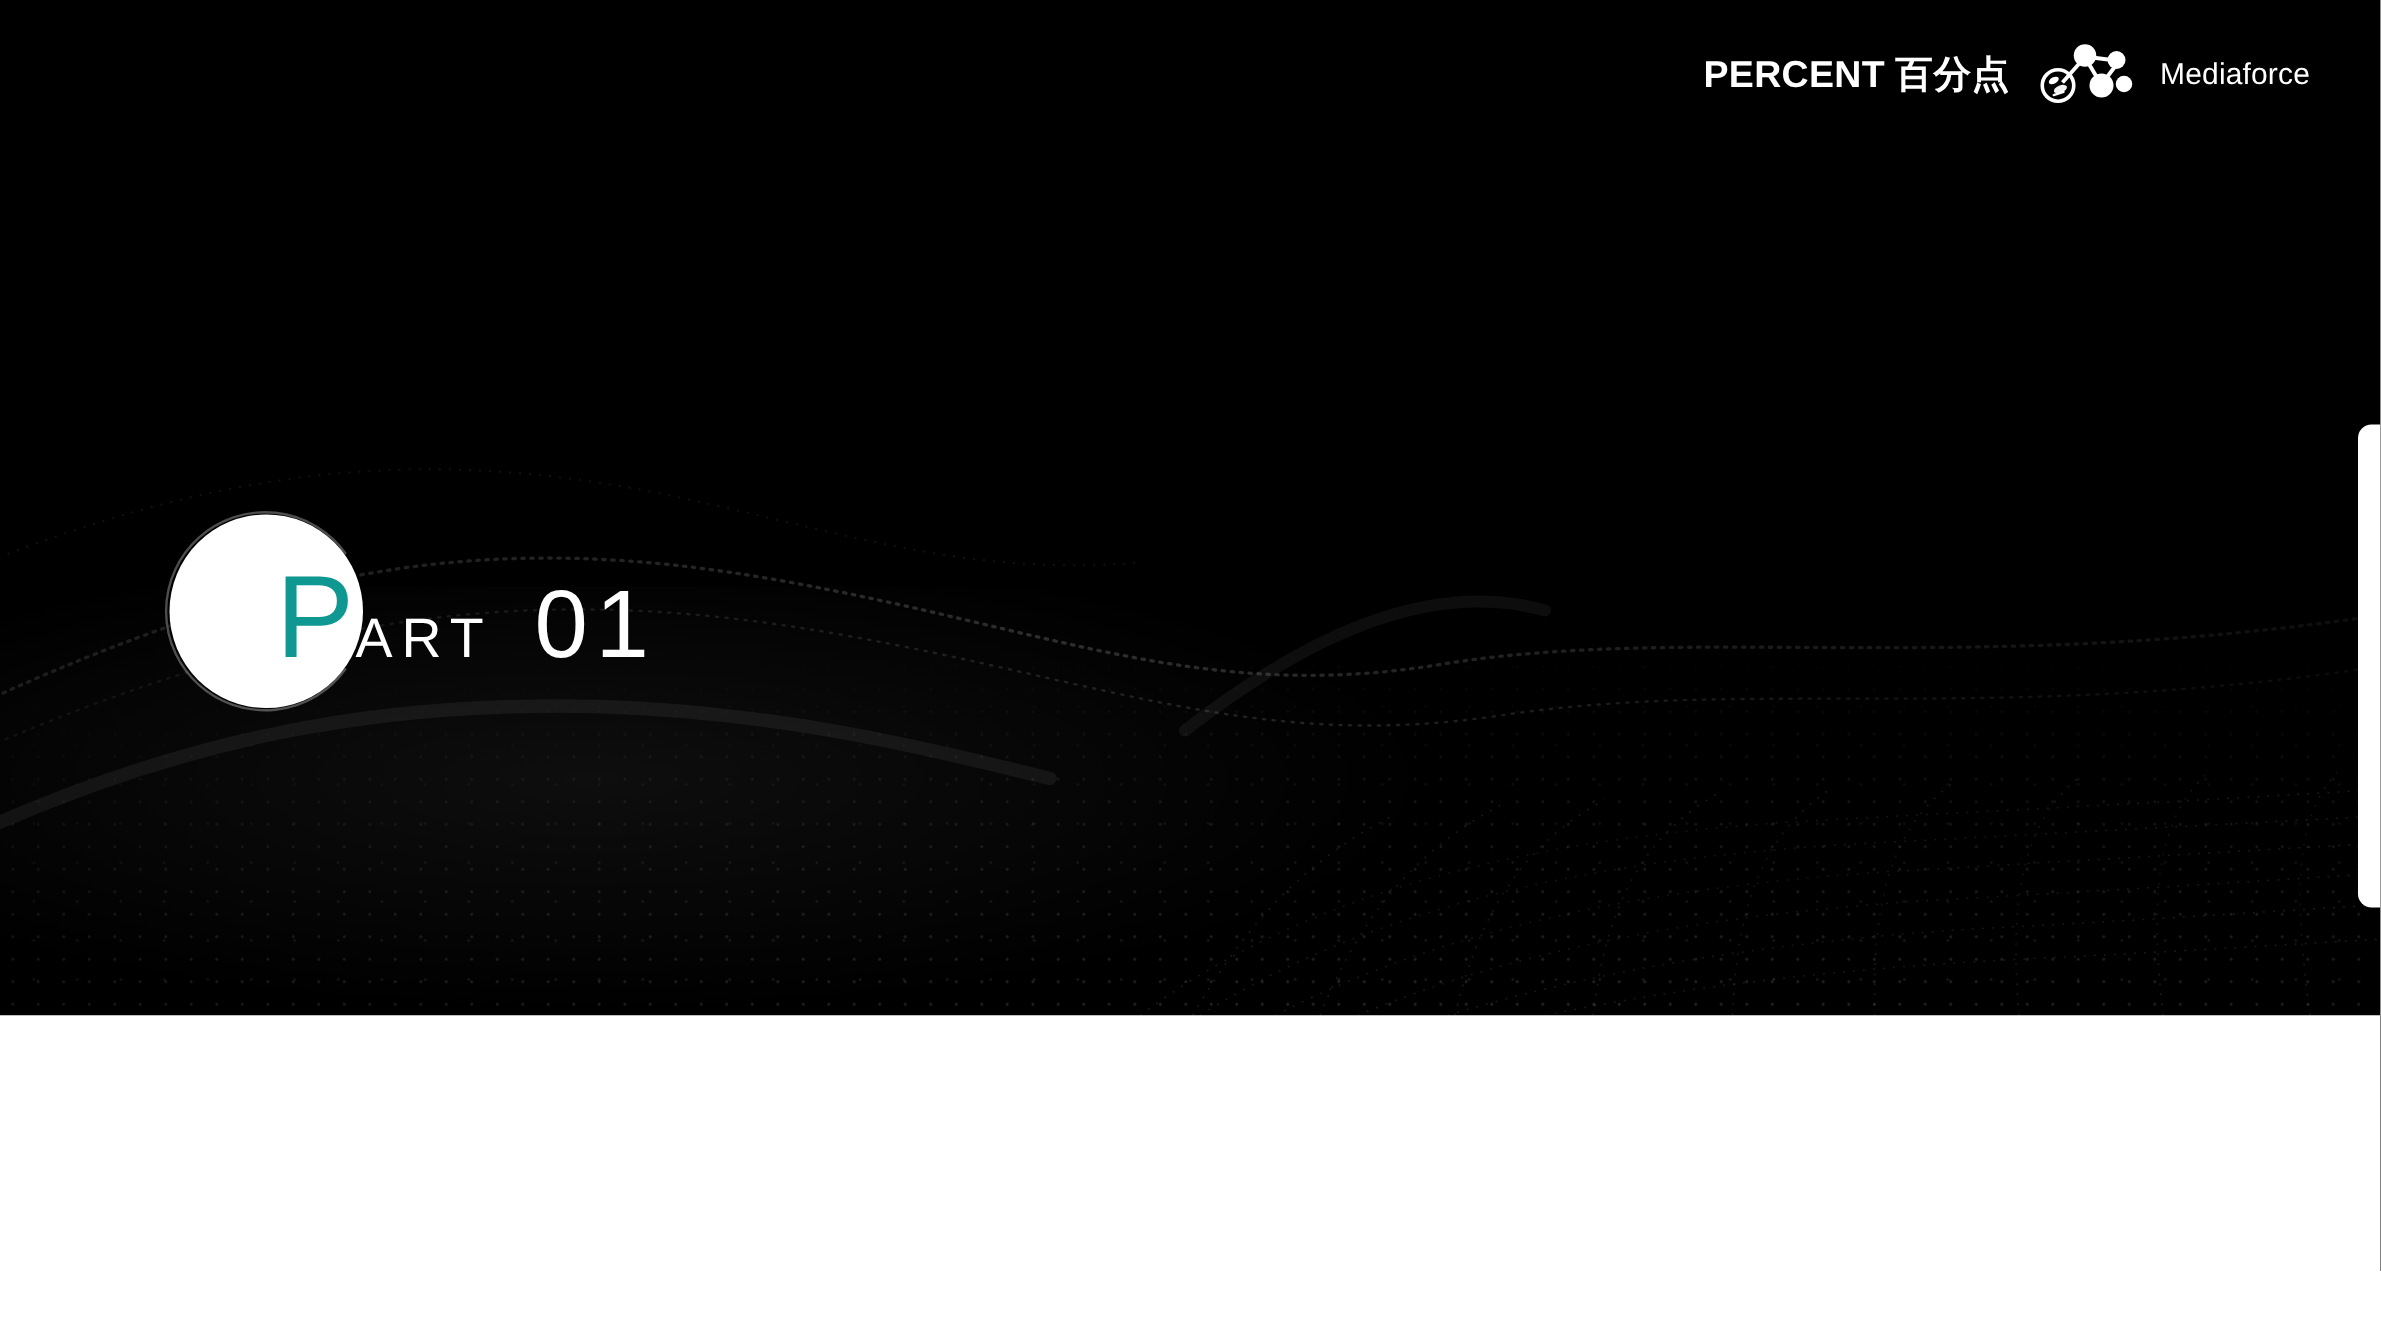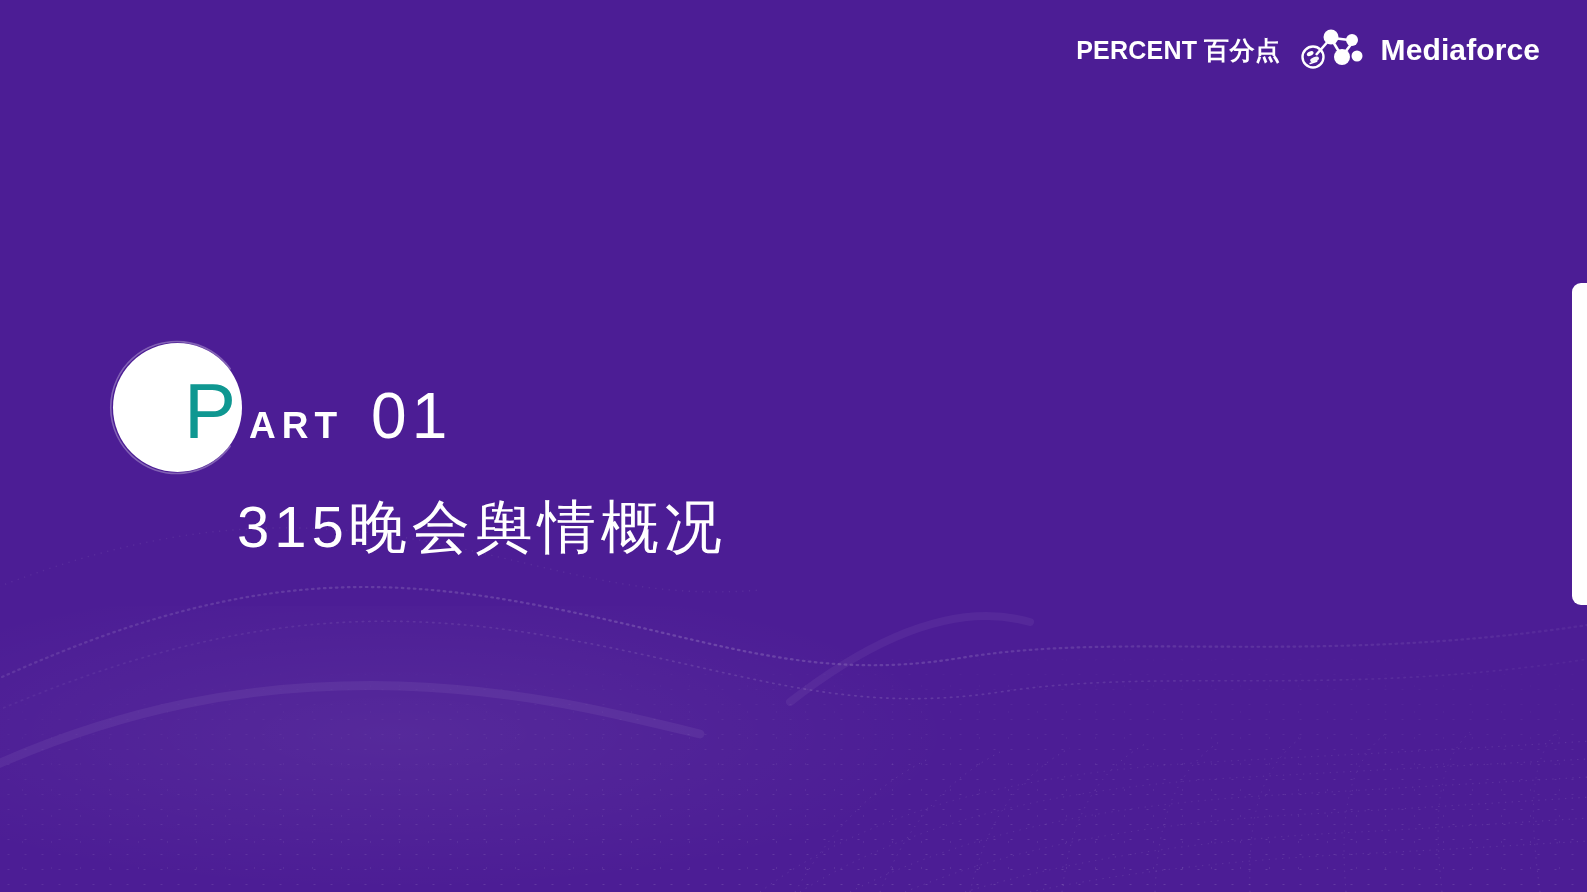--- a/index.html
+++ b/index.html
@@ -8,23 +8,23 @@
     background: #ffffff;
   }
   body {
     font-family: "Liberation Sans", sans-serif;
   }
 
   
   #slide {
     position: relative;
     width: 1587px;
-    height: 892px;
+    height: 677px;
     overflow: hidden;
-    background: #4c1d95;
+    background: #000000;
     -webkit-font-smoothing: antialiased;
   }
 
   
   .mesh-layer {
     position: absolute;
     left: 0;
     right: 0;
     bottom: 0;
     height: 420px;
@@ -88,22 +88,22 @@
     letter-spacing: 0.5px;
     line-height: 1;
   }
   .brand-mark {
     width: 68px;
     height: 44px;
     flex: none;
   }
   .brand-mediaforce {
     color: #ffffff;
-    font-size: 30px;
-    font-weight: 700;
+    font-size: 20px;
+    font-weight: 400;
     letter-spacing: 0.1px;
     line-height: 1;
   }
 
   
   .part-block {
     position: absolute;
     left: 99px;
     top: 330px;
     width: 760px;
@@ -139,23 +139,23 @@
     font-size: 78px;
     line-height: 1;
     color: #0F9791;
     font-weight: 400;
     letter-spacing: 0px;
   }
   .part-art {
     font-size: 37px;
     line-height: 1;
     color: #ffffff;
-    font-weight: 700;
+    font-weight: 400;
     letter-spacing: 6px;
-    margin-left: 13px;
+    margin-left: 1px;
   }
   .part-num {
     font-size: 64px;
     line-height: 1;
     color: #ffffff;
     font-weight: 300;
     letter-spacing: 5px;
     margin-left: 28px;
   }
 
@@ -281,20 +281,19 @@
       <path d="M 131.2 38.8 A 66 66 0 1 0 131.2 116.2" fill="none" stroke="#ffffff" stroke-opacity="0.30" stroke-width="1.6" stroke-linecap="round"></path>
     </svg>
     <div class="part-disc"></div>
 
     <div class="part-label">
       <span class="part-p">P</span>
       <span class="part-art">ART</span>
       <span class="part-num">01</span>
     </div>
 
-    <div class="part-title">315晚会舆情概况</div>
   </div>
 
   <div class="scrollbar-track">
     <div class="scrollbar-thumb"></div>
   </div>
 
 </div>
 
 </body></html>

